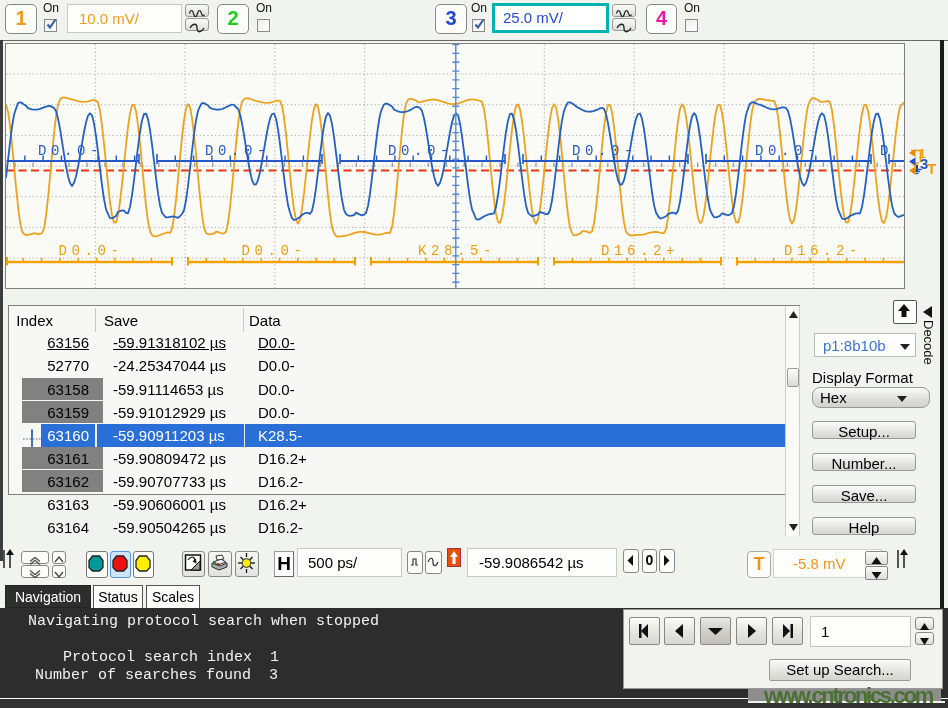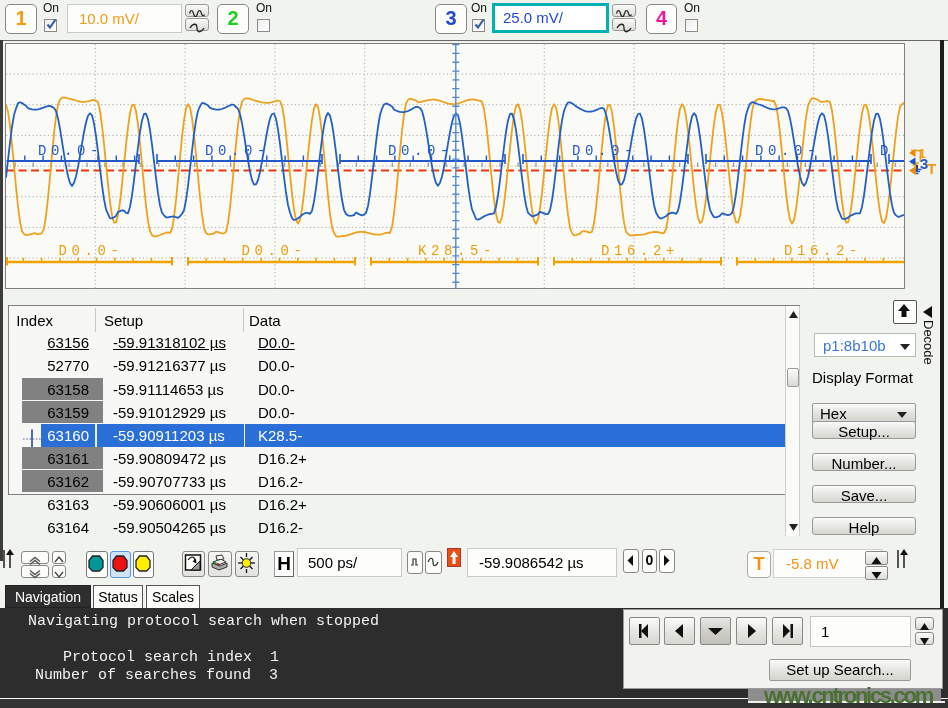--- a/index.html
+++ b/index.html
@@ -231,32 +231,32 @@
 <polygon points="10.5,17.5 10.5,25.5 4,21.5" fill="#1e50d0"></polygon>
 <polygon points="10.5,26.5 10.5,35 4,30.5" fill="#ef8a00"></polygon>
 <text x="13.5" y="18" font-size="13" font-weight="bold" fill="#ef9c13">1</text>
 <text x="15" y="29" font-size="15" font-weight="bold" fill="#2458c8">3</text>
 <text x="22" y="33.5" font-size="15" font-weight="bold" fill="#ef9c13">T</text>
 </svg>
 <div class="abs" style="left:940px;top:40px;width:3.5px;height:646px;background:#1c1c1c;"></div>
 
 <div class="abs" style="left:8px;top:305px;width:792px;height:190px;border:1.3px solid #808080;background:#f7f8f5;">
 <span class="abs" style="left:7.3px;top:6px;font-size:15px;">Index</span>
-<span class="abs" style="left:95px;top:6px;font-size:15px;">Setup</span>
+<span class="abs" style="left:95px;top:6px;font-size:15px;">Save</span>
 <span class="abs" style="left:240px;top:6px;font-size:15px;">Data</span>
 <div class="abs" style="left:85.7px;top:2px;width:1px;height:24px;background:#c8c8c8;"></div>
 <div class="abs" style="left:233.7px;top:2px;width:1px;height:24px;background:#c8c8c8;"></div>
 <div class="trow" style="top:25px">
 <span class="cidx" style="text-decoration:underline">63156</span>
       <span class="ctime" style="text-decoration:underline">-59.91318102 µs</span>
       <span class="cdata" style="text-decoration:underline">D0.0-</span>
     </div>
 <div class="trow" style="top:48px">
 <span class="cidx">52770</span>
-      <span class="ctime">-59.91216377 µs</span>
+      <span class="ctime">-24.25347044 µs</span>
       <span class="cdata">D0.0-</span>
     </div>
 <div class="trow" style="top:72px">
       <div class="graycell"></div>
 <span class="cidx">63158</span>
       <span class="ctime">-59.91114653 µs</span>
       <span class="cdata">D0.0-</span>
     </div>
 <div class="trow" style="top:95px">
       <div class="graycell"></div>
@@ -319,21 +319,21 @@
     <polygon points="12,1 12,13 3,7" fill="#111"></polygon>
   </svg>
 <div class="abs" style="left:921px;top:320px;width:15px;height:60px;font-size:13px;color:#111;writing-mode:vertical-rl;">Decode</div>
 <div class="abs" style="left:814px;top:333px;width:102px;height:24px;background:#fdfefd;border:1px solid #b5bdb5;">
 <span class="abs" style="left:8px;top:3px;font-size:15px;color:#3b76d4;">p1:8b10b</span>
 <svg class="abs" style="left:84px;top:8px" width="12" height="9">
       <polygon points="1,2 11,2 6,8" fill="#222"></polygon>
     </svg>
   </div>
 <div class="abs" style="left:812px;top:369px;font-size:15px;color:#000;">Display Format</div>
-<div class="abs" style="left:812px;top:403px;width:104px;height:21px;background:linear-gradient(#fafaf8,#e2e2de 50%,#d2d2cc);border:1px solid #999;border-radius:2px;">
+<div class="abs" style="left:812px;top:387px;width:118px;height:21px;background:linear-gradient(#fafaf8,#e2e2de 50%,#d2d2cc);border:1px solid #999;border-radius:8px;">
 <span class="abs" style="left:7px;top:1px;font-size:15px;">Hex</span>
 <svg class="abs" style="left:83px;top:6px" width="12" height="9">
       <polygon points="1,2 11,2 6,8" fill="#222"></polygon>
     </svg>
   </div>
 <div class="rbtn" style="top:421px;">Setup...</div>
 <div class="rbtn" style="top:453px;">Number...</div>
 <div class="rbtn" style="top:485px;">Save...</div>
 <div class="rbtn" style="top:517px;">Help</div>
 
@@ -404,21 +404,21 @@
     </svg></div>
 <div class="fld" style="left:467px;top:548px;width:150px;height:29px;line-height:27px;padding-left:11px;color:#000;">-59.9086542 µs</div>
 <div class="cbtn" style="left:623px;top:549px;width:16px;height:24px;"><svg width="13" height="21">
       <polygon points="9,5 9,16 3.5,10.5" fill="#111"></polygon>
     </svg></div>
 <div class="cbtn" style="left:642px;top:549px;width:15px;height:24px;text-align:center;font-size:14px;font-weight:bold;line-height:21px;">0</div>
 <div class="cbtn" style="left:659px;top:549px;width:16px;height:24px;"><svg width="13" height="21">
       <polygon points="4,5 4,16 9.5,10.5" fill="#111"></polygon>
     </svg></div>
 <div class="cbtn" style="left:747px;top:551px;width:24px;height:27px;border:1.5px solid #aaa;border-radius:4px;text-align:center;font-size:18px;font-weight:bold;color:#f09414;line-height:24px;">T</div>
-<div class="fld" style="left:773px;top:549px;width:109px;height:29px;border-color:#d0d0d0;line-height:27px;padding-left:12px;color:#f09414;">-5.8 mV</div>
+<div class="fld" style="left:773px;top:549px;width:109px;height:29px;border-color:#d0d0d0;line-height:27px;padding-left:19px;color:#f09414;">-5.8 mV</div>
 <div class="cbtn" style="left:865px;top:551px;width:23px;height:13.5px;background:linear-gradient(#fbfbfa,#dcdcd8);border-radius:2px;"><svg width="21" height="11">
       <polygon points="10.5,2 15.5,9 5.5,9" fill="#111"></polygon>
     </svg></div>
 <div class="cbtn" style="left:865px;top:566px;width:23px;height:13.5px;background:linear-gradient(#fbfbfa,#dcdcd8);border-radius:2px;"><svg width="21" height="11">
       <polygon points="10.5,9 15.5,2 5.5,2" fill="#111"></polygon>
     </svg></div>
 <svg class="abs" style="left:896px;top:548px" width="16" height="22">
     <line x1="2" y1="2" x2="2" y2="20" stroke="#111" stroke-width="1.4"></line>
     <line x1="8" y1="4" x2="8" y2="20" stroke="#111" stroke-width="1.4"></line>
     <polygon points="8,1 12,7 4,7" fill="#111"></polygon>

